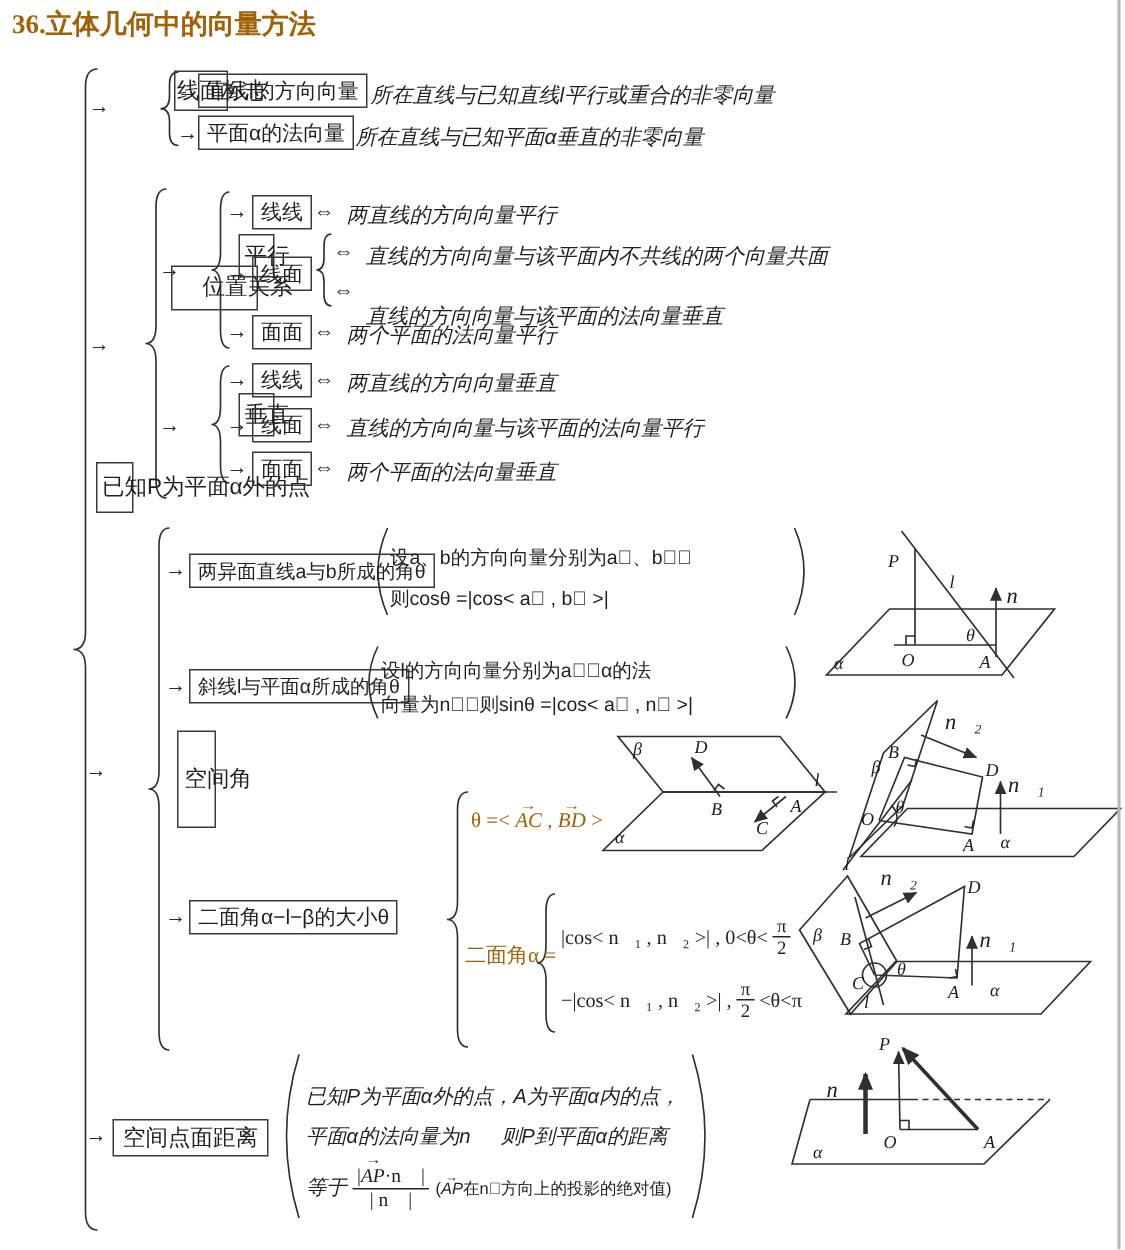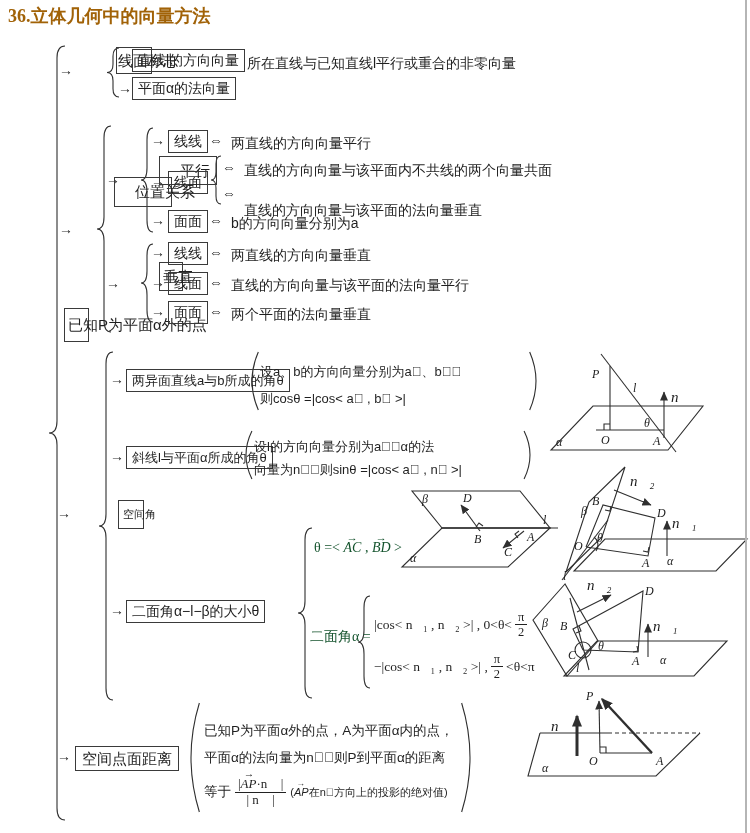--- a/index.html
+++ b/index.html
@@ -1,25 +1,25 @@
 <!DOCTYPE html>
 <html><head>
 <meta charset="utf-8">
 <style>
   html,body{margin:0;padding:0;background:#fff;}
   #page{position:relative;width:750px;height:833px;background:#ffffff;overflow:hidden;
         font-family:"Liberation Sans",sans-serif;color:#1f1f1f;}
   .abs{position:absolute;white-space:nowrap;}
   .title{font-size:18px;font-weight:bold;color:#a16207;font-family:"Liberation Serif",serif;}
-  .zh{font-size:14px;line-height:18px;}
+  .zh{font-size:14px;line-height:18px;font-style:italic;}
   .box{border:1.4px solid #3a3a3a;padding:1px 5px;font-size:14px;line-height:19px;background:transparent;}
   .vbox{border:1.4px solid #3a3a3a;text-align:center;word-break:break-all;background:transparent;margin-left:40px;}
   .arrow{font-size:14px;color:#2a2a2a;}
   .iff{font-size:14px;color:#2a2a2a;}
-  .math{font-family:"Liberation Serif",serif;font-size:14px;color:#14532d;}
+  .math{font-family:"Liberation Serif",serif;font-size:14px;color:#a16207;}
   .note{font-size:13px;line-height:17px;}
   .oarr{position:relative;display:inline-block;font-style:italic;}
   .oarr::before{content:"→";position:absolute;left:50%;top:-0.78em;transform:translateX(-50%) scaleX(1.1);
                 font-size:0.72em;font-style:normal;}
   .case{display:flex;align-items:center;gap:3px;font-size:13.5px;font-family:"Liberation Serif",serif;}
   .frac{display:inline-block;text-align:center;font-size:12.5px;line-height:1.15;font-family:"Liberation Serif",serif;}
   .frac .fn{display:block;border-bottom:1.2px solid #222;padding:0 3px;}
   .frac .fd{display:block;}
   .row3{display:flex;align-items:center;gap:4px;}
   .tail{font-size:11px;}
@@ -176,52 +176,53 @@
   <span class="abs arrow" style="left:151px;top:274px">→</span>
   <span class="abs arrow" style="left:151px;top:303px">→</span>
   <span class="abs arrow" style="left:110px;top:371px">→</span>
   <span class="abs arrow" style="left:110px;top:448px">→</span>
   <span class="abs arrow" style="left:110px;top:602px">→</span>
 
   <div class="abs vbox" style="left:76px;top:47px;width:32px;font-size:15px;line-height:23px;padding:1px 1px">线面标志</div>
   <div class="abs box" style="left:132px;top:49px">直线l的方向向量</div>
   <div class="abs zh" style="left:247px;top:54px">所在直线与已知直线l平行或重合的非零向量</div>
   <div class="abs box" style="left:132px;top:77px">平面α的法向量</div>
+  <div class="abs zh" style="left:237px;top:82px">所在直线与已知平面α垂直的非零向量</div>
 
   <div class="abs vbox" style="left:74px;top:177px;width:16px;font-size:15px;line-height:22px;padding:3px 20px">位置关系</div>
-  <div class="abs vbox" style="left:119px;top:156px;width:16px;font-size:15px;line-height:23px;padding:2px 20px">平行</div>
+  <div class="abs vbox" style="left:119px;top:156px;width:16px;font-size:15px;line-height:23px;padding:2px 3px">平行</div>
   <div class="abs vbox" style="left:119px;top:262px;width:16px;font-size:15px;line-height:23px;padding:2px 3px">垂直</div>
 
   <div class="abs box" style="left:168px;top:130px">线线</div>
   <span class="abs iff" style="left:209px;top:132px">⇔</span>
   <div class="abs zh" style="left:231px;top:134px">两直线的方向向量平行</div>
 
   <div class="abs box" style="left:168px;top:171px">线面</div>
   <span class="abs iff" style="left:222px;top:159px">⇔</span>
   <div class="abs zh" style="left:244px;top:161px">直线的方向向量与该平面内不共线的两个向量共面</div>
   <span class="abs iff" style="left:222px;top:185px">⇔</span>
   <div class="abs zh" style="left:244px;top:201px">直线的方向向量与该平面的法向量垂直</div>
 
   <div class="abs box" style="left:168px;top:210px">面面</div>
   <span class="abs iff" style="left:209px;top:212px">⇔</span>
-  <div class="abs zh" style="left:231px;top:214px">b的方向向量分别为a</div>
+  <div class="abs zh" style="left:231px;top:214px">两个平面的法向量平行</div>
 
   <div class="abs box" style="left:168px;top:242px">线线</div>
   <span class="abs iff" style="left:209px;top:244px">⇔</span>
   <div class="abs zh" style="left:231px;top:246px">两直线的方向向量垂直</div>
 
   <div class="abs box" style="left:168px;top:272px">线面</div>
   <span class="abs iff" style="left:209px;top:274px">⇔</span>
   <div class="abs zh" style="left:231px;top:276px">直线的方向向量与该平面的法向量平行</div>
 
   <div class="abs box" style="left:168px;top:301px">面面</div>
   <span class="abs iff" style="left:209px;top:303px">⇔</span>
   <div class="abs zh" style="left:231px;top:305px">两个平面的法向量垂直</div>
 
-  <div class="abs vbox" style="left:78px;top:500px;width:16px;font-size:11px;line-height:23px;padding:2px 4px">空间角</div>
+  <div class="abs vbox" style="left:78px;top:487px;width:16px;font-size:15px;line-height:23px;padding:20px 4px">空间角</div>
 
   <div class="abs box" style="left:126px;top:369px;font-size:13px">两异面直线a与b所成的角θ</div>
   <div class="abs note" style="left:260px;top:363px">设a、b的方向向量分别为a⃗、b⃗，</div>
   <div class="abs note" style="left:260px;top:390px">则cosθ =|cos&lt; a⃗ , b⃗ &gt;|</div>
 
   <div class="abs box" style="left:126px;top:446px;font-size:13px">斜线l与平面α所成的角θ</div>
   <div class="abs note" style="left:254px;top:438px">设l的方向向量分别为a⃗，α的法</div>
   <div class="abs box" style="left:126px;top:600px;font-size:14px">二面角α−l−β的大小θ</div>
 
   <div class="abs note" style="left:254px;top:461px">向量为n⃗，则sinθ =|cos&lt; a⃗ , n⃗ &gt;|</div>

